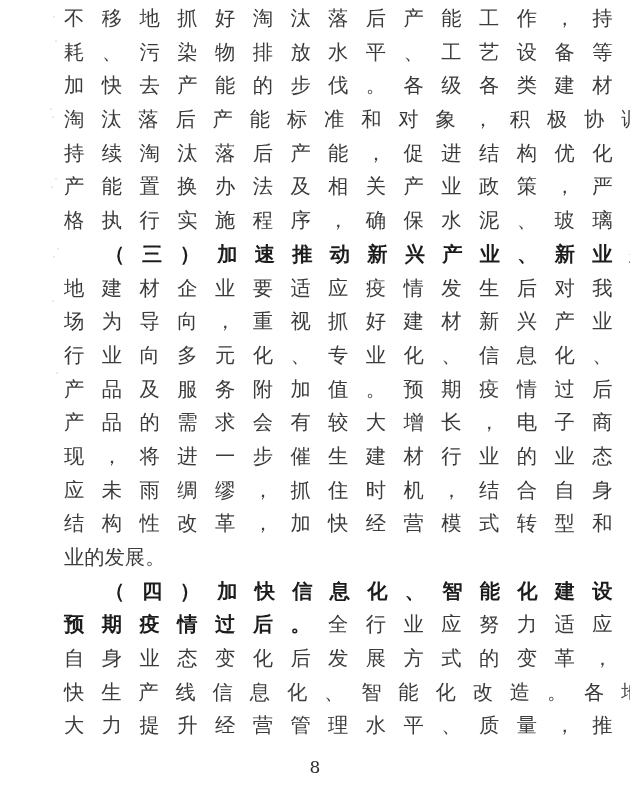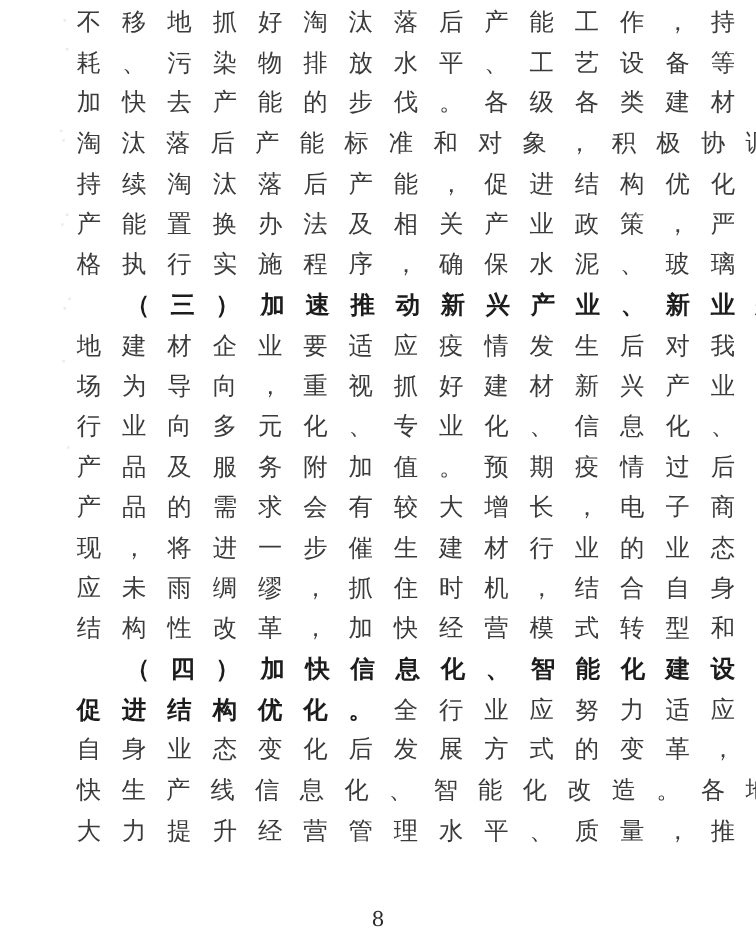--- a/index.html
+++ b/index.html
@@ -102,21 +102,22 @@
       <div class="line" style="display: block;"><span class="seg" style="letter-spacing: 17.448px;"><span>格执行实施程序，确保水泥、玻璃等传统产业过剩产能只减不增。</span></span></div>
       <div class="line indent" style="display: block;"><span class="seg" style="letter-spacing: 17.237px;"><span class="b">（三）加速推动新兴产业、新业态、构建新商业模式发展。</span></span></div>
       <div class="line" style="display: block;"><span class="seg" style="letter-spacing: 17.448px;"><span>地建材企业要适应疫情发生后对我国社会消费特征深刻影响，以市</span></span></div>
       <div class="line" style="display: block;"><span class="seg" style="letter-spacing: 17.448px;"><span>场为导向，重视抓好建材新兴产业、建材服务业的发展，引导建材</span></span></div>
       <div class="line" style="display: block;"><span class="seg" style="letter-spacing: 17.448px;"><span>行业向多元化、专业化、信息化、智能化、高端化方向发展，提高</span></span></div>
       <div class="line" style="display: block;"><span class="seg" style="letter-spacing: 17.448px;"><span>产品及服务附加值。预期疫情过后，对绿色建材产品、健康类建材</span></span></div>
       <div class="line" style="display: block;"><span class="seg" style="letter-spacing: 17.448px;"><span>产品的需求会有较大增长，电子商务、线上交易的优势会进一步显</span></span></div>
       <div class="line" style="display: block;"><span class="seg" style="letter-spacing: 17.448px;"><span>现，将进一步催生建材行业的业态模式变革。为此，各地建材企业</span></span></div>
       <div class="line" style="display: block;"><span class="seg" style="letter-spacing: 17.448px;"><span>应未雨绸缪，抓住时机，结合自身实际，着力推进建材产业供给侧</span></span></div>
       <div class="line" style="display: block;"><span class="seg" style="letter-spacing: 17.448px;"><span>结构性改革，加快经营模式转型和绿色建材、新兴建材、建材服务</span></span></div>
+      <div class="line short"><span class="seg"><span>业的发展。</span></span></div>
       <div class="line indent" style="display: block;"><span class="seg" style="letter-spacing: 17.237px;"><span class="b">（四）加快信息化、智能化建设，推动建材企业生产经营管理</span></span></div>
-      <div class="line" style="display: block;"><span class="seg" style="letter-spacing: 17.448px;"><span class="b">促进结构优化。</span><span>全行业应努力适应新形势下行业发展环境变化与</span></span></div>
+      <div class="line" style="display: block;"><span class="seg" style="letter-spacing: 17.448px;"><span class="b">预期疫情过后。</span><span>全行业应努力适应新形势下行业发展环境变化与</span></span></div>
       <div class="line" style="display: block;"><span class="seg" style="letter-spacing: 17.448px;"><span>自身业态变化后发展方式的变革，加快推动生产管理方式升级，加</span></span></div>
       <div class="line" style="display: block;"><span class="seg" style="letter-spacing: 16.867px;"><span>快生产线信息化、智能化改造。各地建材企业要以抗击疫情为契机，</span></span></div>
       <div class="line" style="display: block;"><span class="seg" style="letter-spacing: 17.448px;"><span>大力提升经营管理水平、质量，推进生产调度向数字化、网络化、</span></span></div>
     </div>
 
   <div id="page-number">8</div>
 </div>
 
 </body></html>

